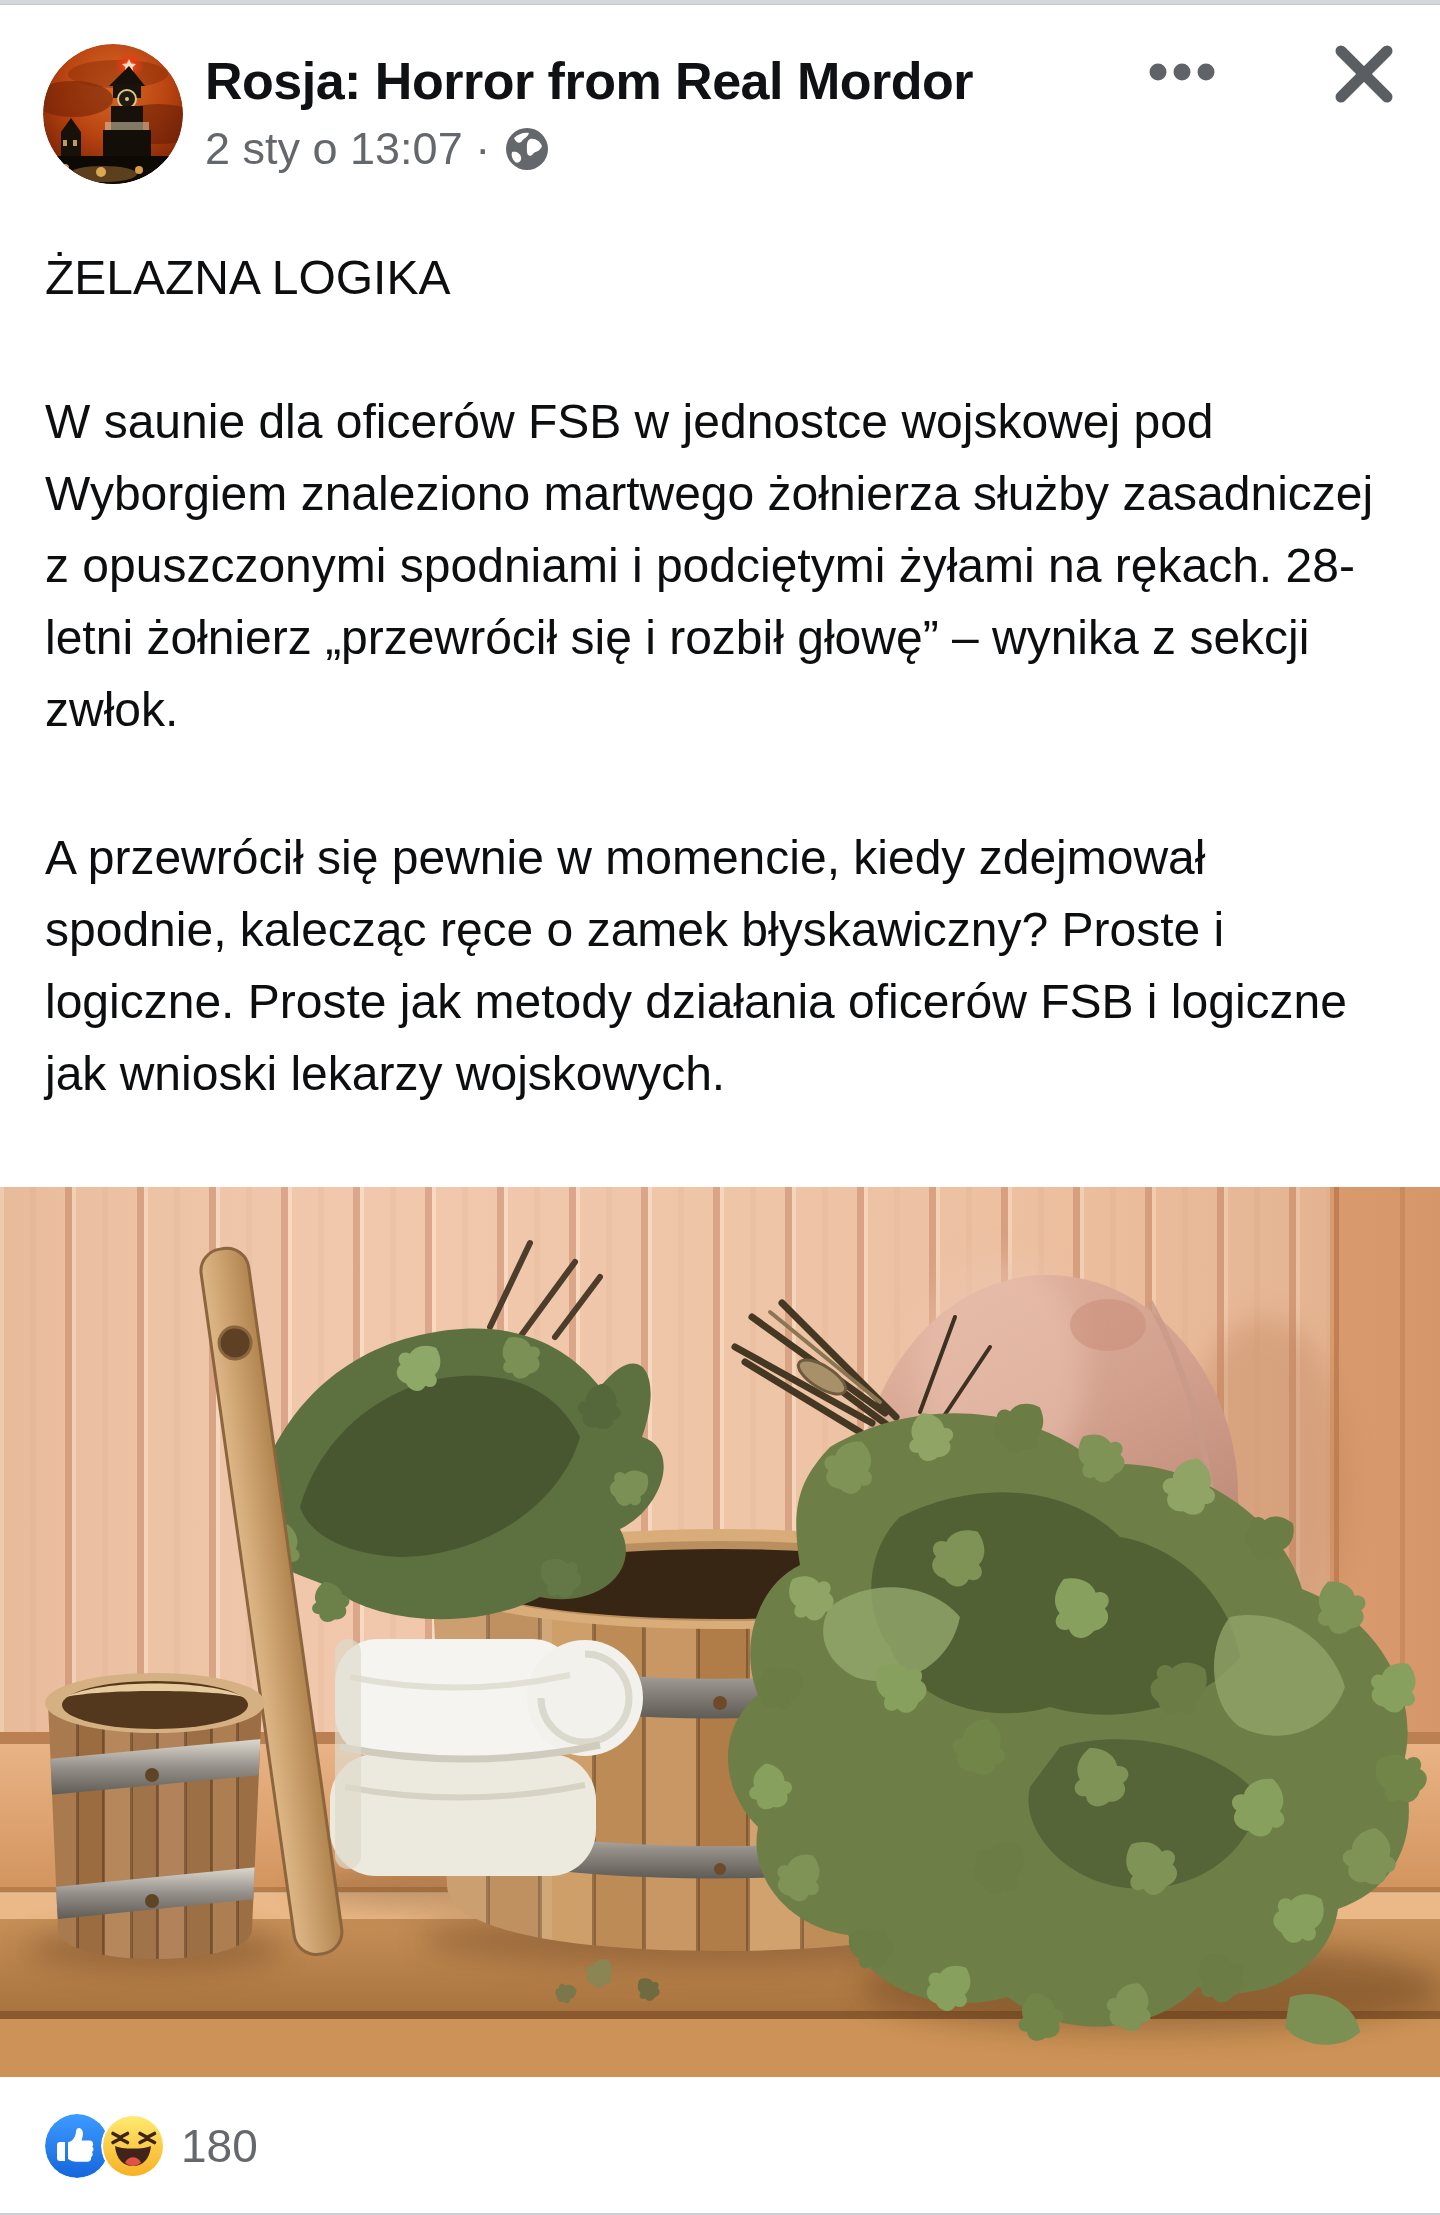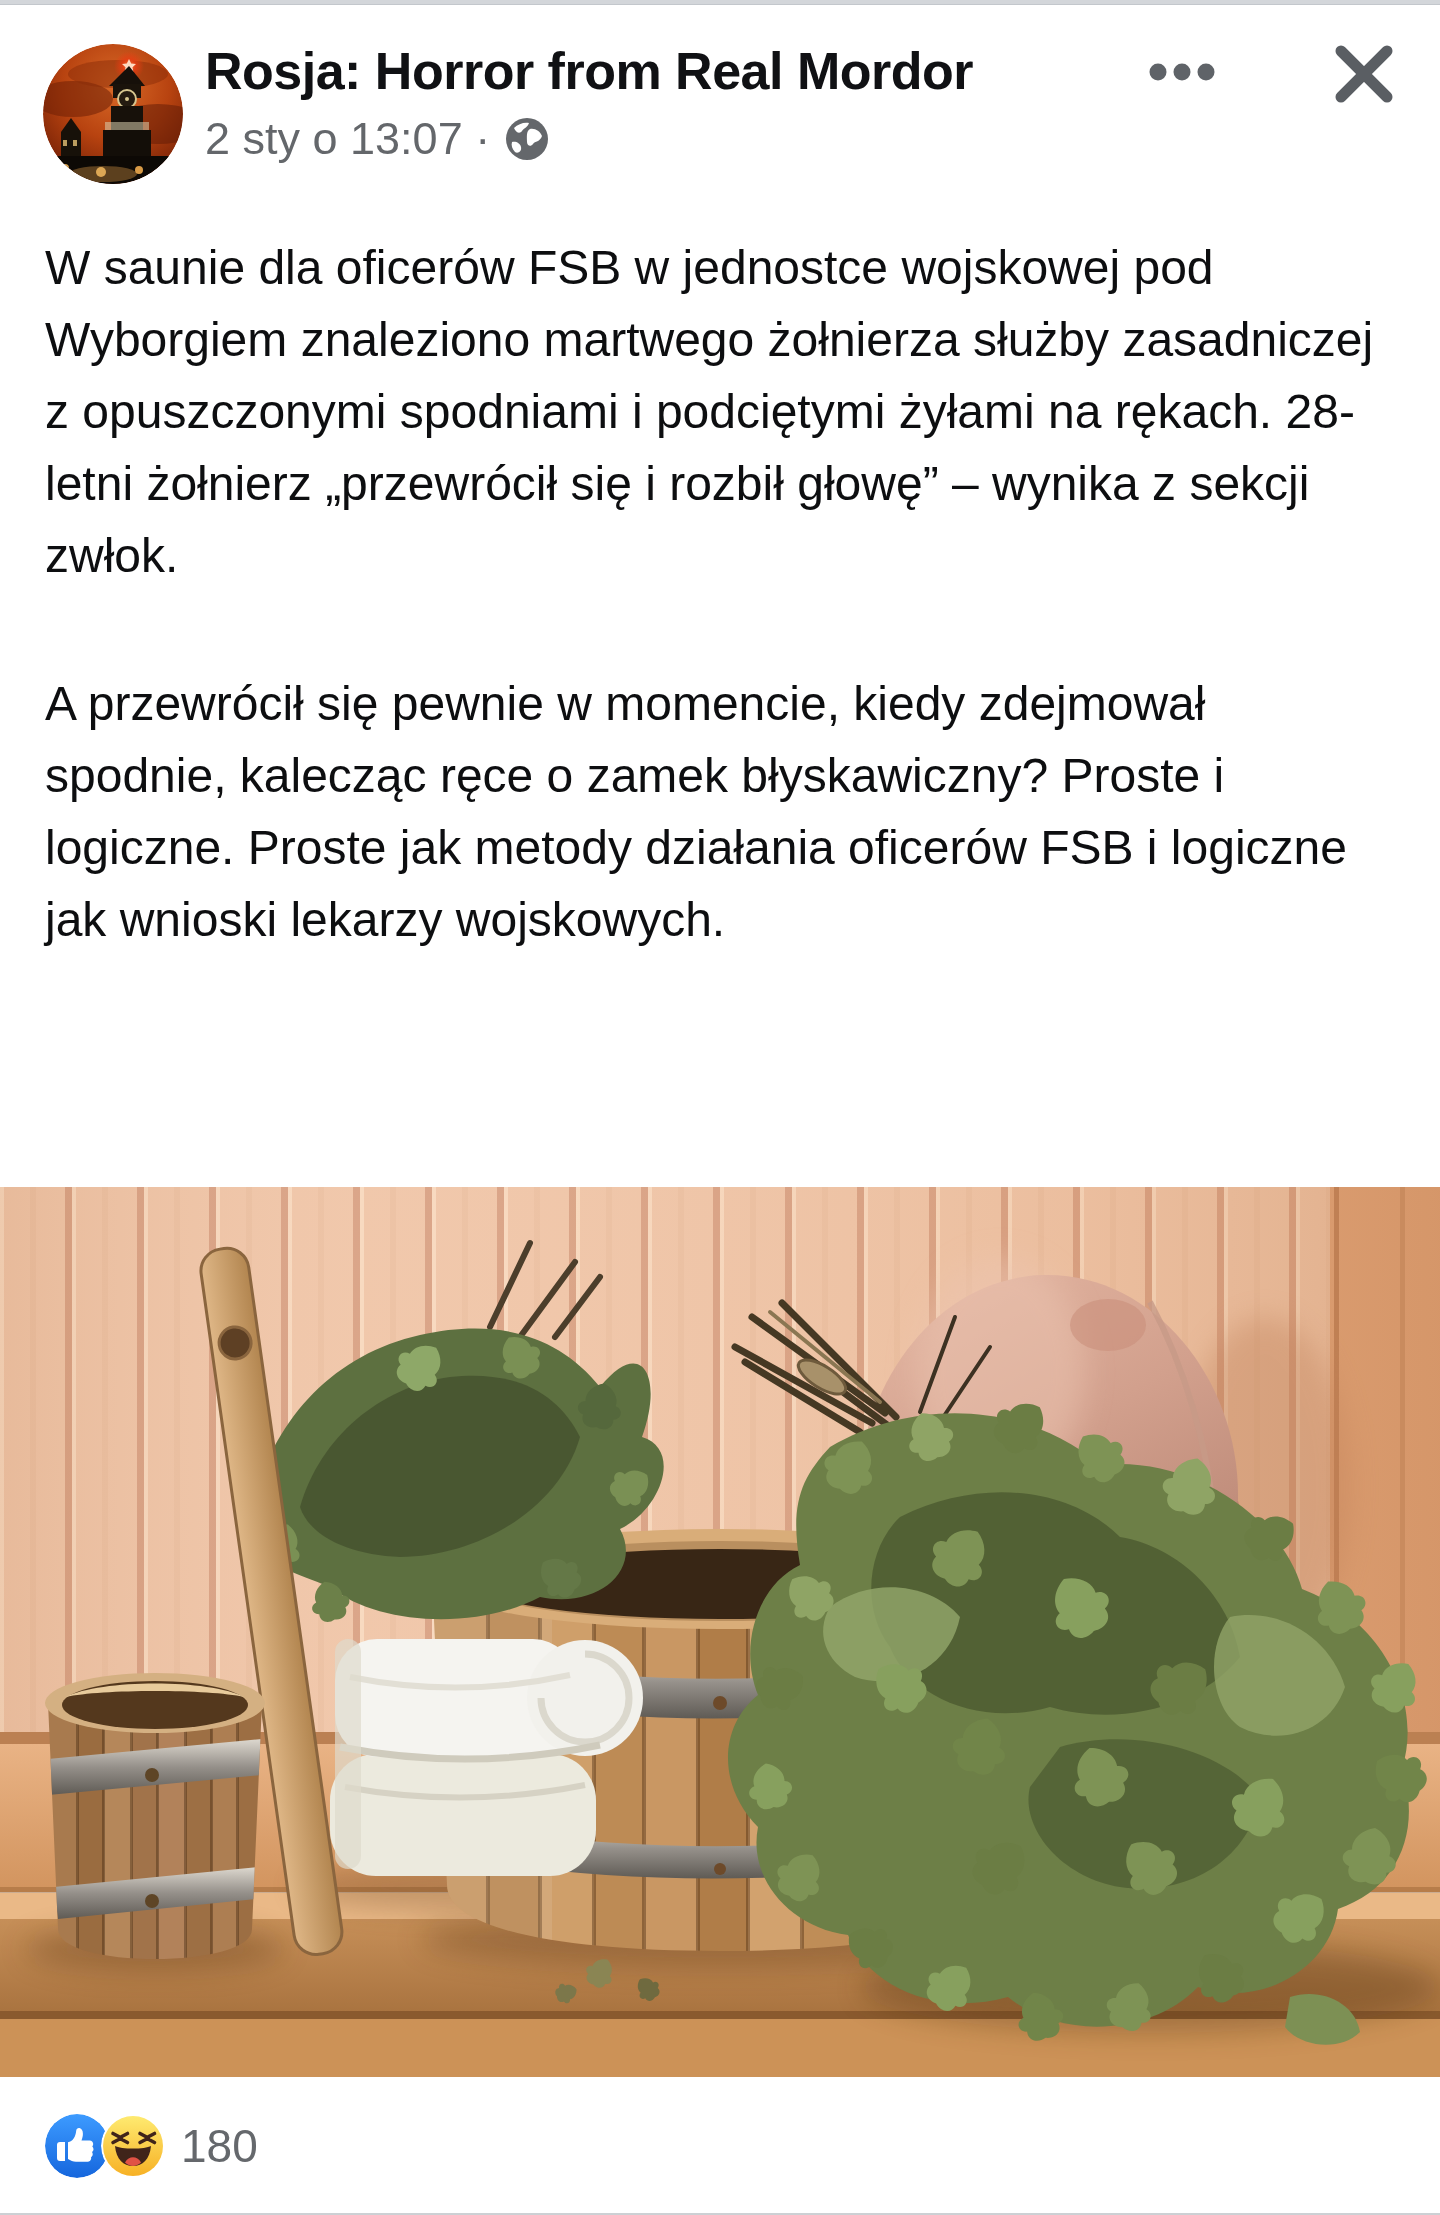--- a/index.html
+++ b/index.html
@@ -9,21 +9,21 @@
     background:#fff;
     overflow:hidden;
     font-family:"Liberation Sans", sans-serif;
     color:#0e0f11;
   }
   .top-strip{
     position:absolute;top:0;left:0;width:1440px;height:4px;
     background:#d3d6da;border-bottom:1px solid #c3c7cc;
   }
   
-  .header{position:relative;padding:32px 45px 0 43px;height:160px;}
+  .header{position:relative;padding:42px 45px 0 43px;height:160px;}
   .avatar{
     position:absolute;left:43px;top:44px;width:140px;height:140px;border-radius:50%;
     overflow:hidden;cursor:pointer;
   }
   .head-text{margin-left:162px;padding-top:10px;}
   .page-name{
     font-size:52px;font-weight:bold;line-height:58px;color:#101114;
     letter-spacing:-.5px;cursor:pointer;
   }
   .sub-row{display:flex;align-items:center;gap:14px;margin-top:14px;}
@@ -130,20 +130,21 @@
 
     <div class="close-btn">
       <svg width="62" height="62" viewBox="0 0 62 62">
         <line x1="8" y1="8" x2="54" y2="54" stroke="#5a5e63" stroke-width="11" stroke-linecap="round"></line>
         <line x1="54" y1="8" x2="8" y2="54" stroke="#5a5e63" stroke-width="11" stroke-linecap="round"></line>
       </svg>
     </div>
   </div>
 
   <div class="text-block">
+    <p class="heading">ŻELAZNA LOGIKA</p>
     <p>W saunie dla oficerów FSB w jednostce wojskowej pod Wyborgiem znaleziono martwego żołnierza służby zasadniczej z opuszczonymi spodniami i podciętymi żyłami na rękach. 28-letni żołnierz „przewrócił się i rozbił głowę” – wynika z sekcji zwłok.</p>
     <p>A przewrócił się pewnie w momencie, kiedy zdejmował spodnie, kalecząc ręce o zamek błyskawiczny? Proste i logiczne. Proste jak metody działania oficerów FSB i logiczne jak wnioski lekarzy wojskowych.</p>
   </div>
 
   <div class="photo" aria-label="Sauna still life: large wooden tub and small bucket with metal hoops, wooden ladle handle, folded white towels, green oak bath whisks and a pink felt sauna hat on a wooden bench against a light wood wall">
     <svg viewBox="0 0 1440 890">
       <defs>
         <pattern id="planks" width="72" height="890" patternUnits="userSpaceOnUse">
           <rect width="72" height="890" fill="#f0c5a7"></rect>
           <rect x="0" width="4" height="890" fill="#f8d8bd"></rect>

